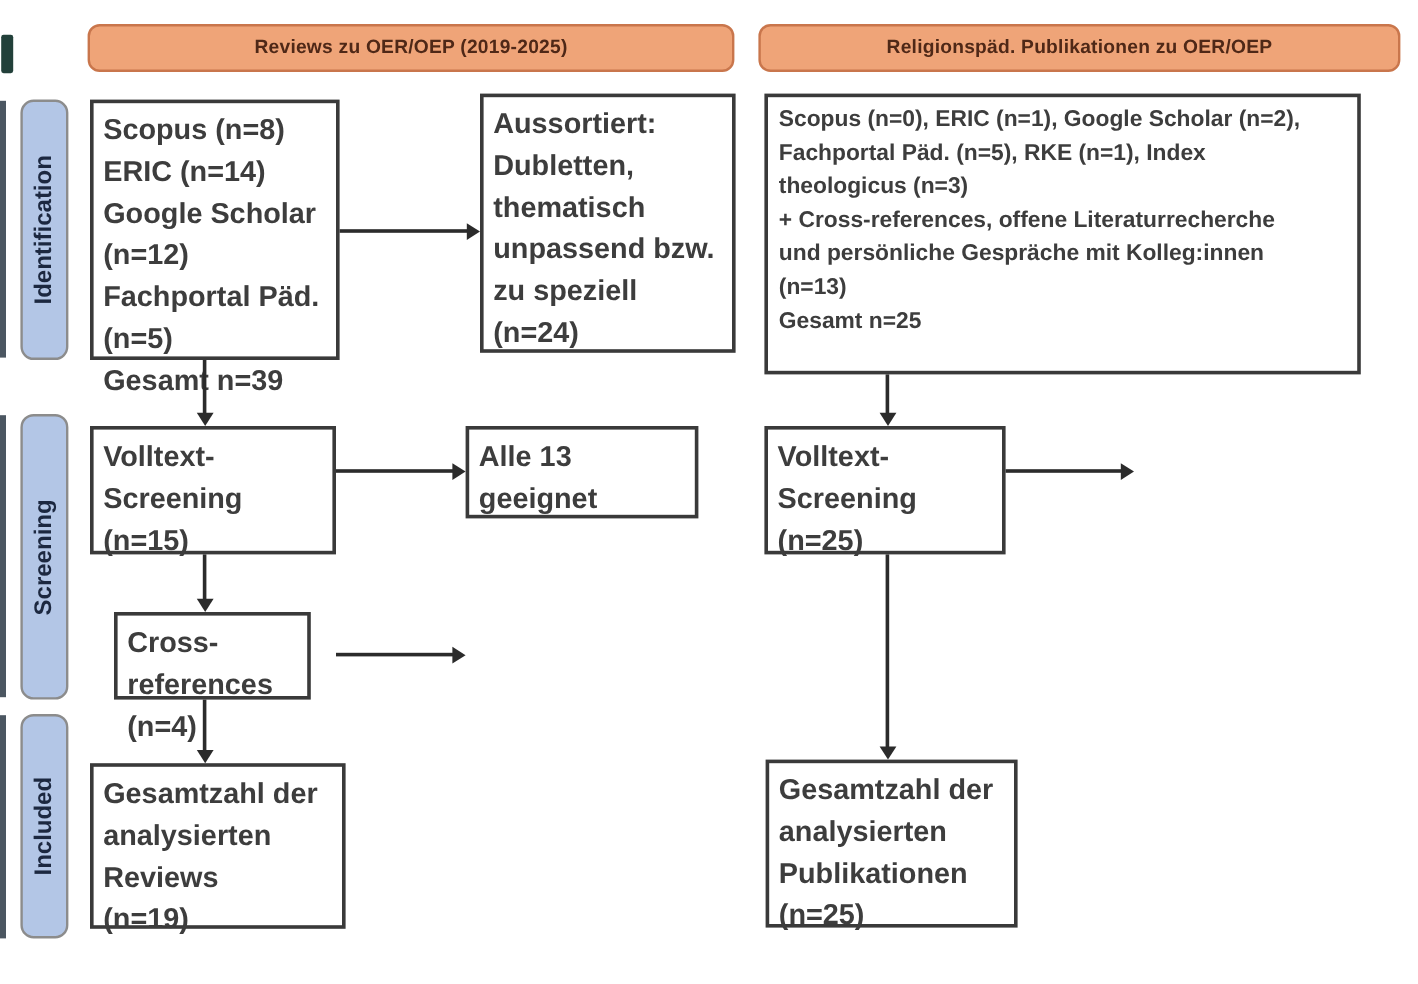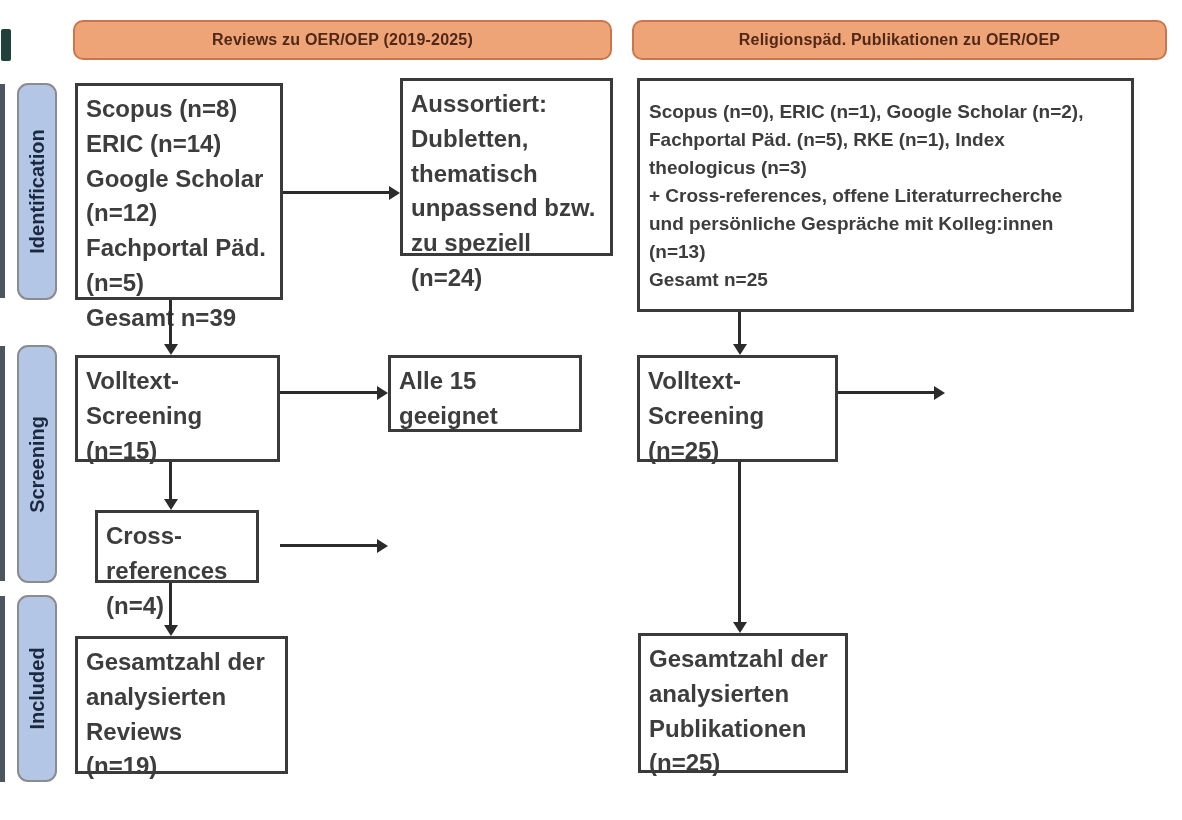--- a/index.html
+++ b/index.html
@@ -24,21 +24,21 @@
   .stage span {
     transform:rotate(-90deg); white-space:nowrap;
     font-weight:bold; font-size:20px; color:var(--stage-text);
   }
   .node {
     position:absolute; background:#ffffff;
     border:3px solid var(--box-border); box-sizing:border-box;
     padding:6px 8px; font-weight:bold; font-size:24px; line-height:1.45;
     color:var(--box-text); white-space:pre-line;
   }
-  .node.small-text { font-size:19px; line-height:1.47; padding:17px 9px; }
+  .node.small-text { font-size:19px; line-height:1.47; padding:5px 9px; }
   .hline { position:absolute; height:3px; background:var(--arrow); }
   .vline { position:absolute; width:3px; background:var(--arrow); }
   .head-right {
     position:absolute; width:0; height:0;
     border-top:7px solid transparent; border-bottom:7px solid transparent;
     border-left:11px solid var(--arrow);
   }
   .head-down {
     position:absolute; width:0; height:0;
     border-left:7px solid transparent; border-right:7px solid transparent;
@@ -73,30 +73,30 @@
     <span>Included</span>
   </div>
 
   <div class="node" style="left:75px; top:83px; width:208px; height:217px;">Scopus (n=8)
 ERIC (n=14)
 Google Scholar
 (n=12)
 Fachportal Päd.
 (n=5)
 Gesamt n=39</div>
-  <div class="node" style="left:400px; top:78px; width:213px; height:178px;">Aussortiert:
+  <div class="node" style="left:400px; top:78px; width:213px; height:216px;">Aussortiert:
 Dubletten,
 thematisch
 unpassend bzw.
 zu speziell
 (n=24)</div>
   <div class="node" style="left:75px; top:355px; width:205px; height:107px;">Volltext-
 Screening
 (n=15)</div>
-  <div class="node" style="left:388px; top:355px; width:194px; height:77px;">Alle 15 geeignet</div>
+  <div class="node" style="left:388px; top:355px; width:194px; height:77px;">Alle 13 geeignet</div>
   <div class="node" style="left:75px; top:510px; width:164px; height:73px;margin-left:20px;">Cross-references
 (n=4)</div>
   <div class="node" style="left:75px; top:636px; width:213px; height:138px;">Gesamtzahl der
 analysierten
 Reviews
 (n=19)</div>
 
   <div class="node small-text" style="left:637px; top:78px; width:497px; height:234px;">Scopus (n=0), ERIC (n=1), Google Scholar (n=2),
 Fachportal Päd. (n=5), RKE (n=1), Index
 theologicus (n=3)

